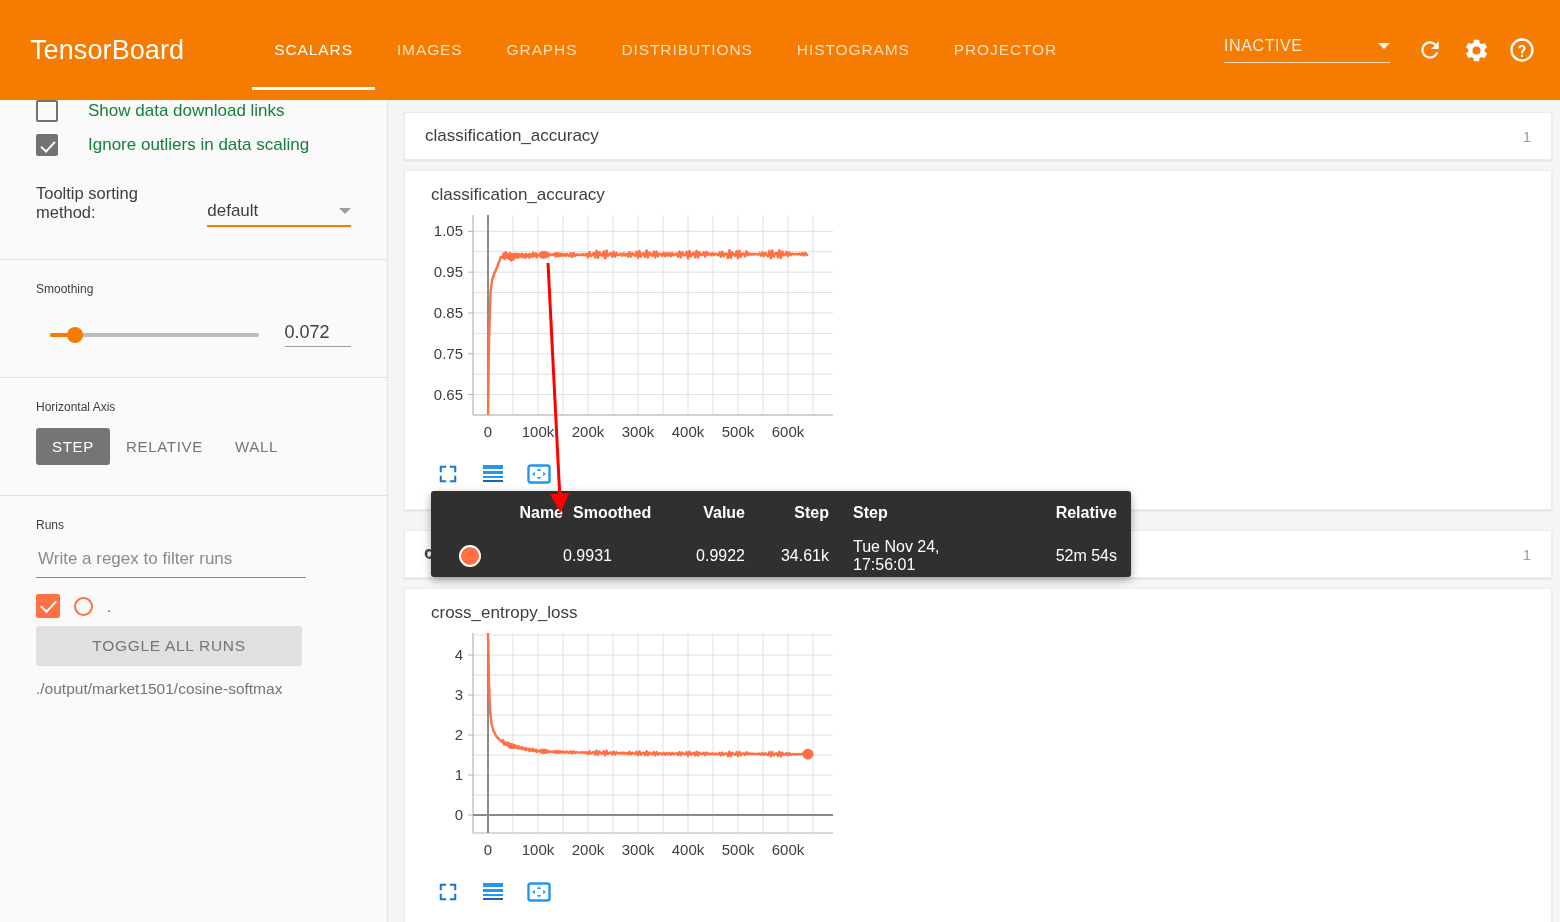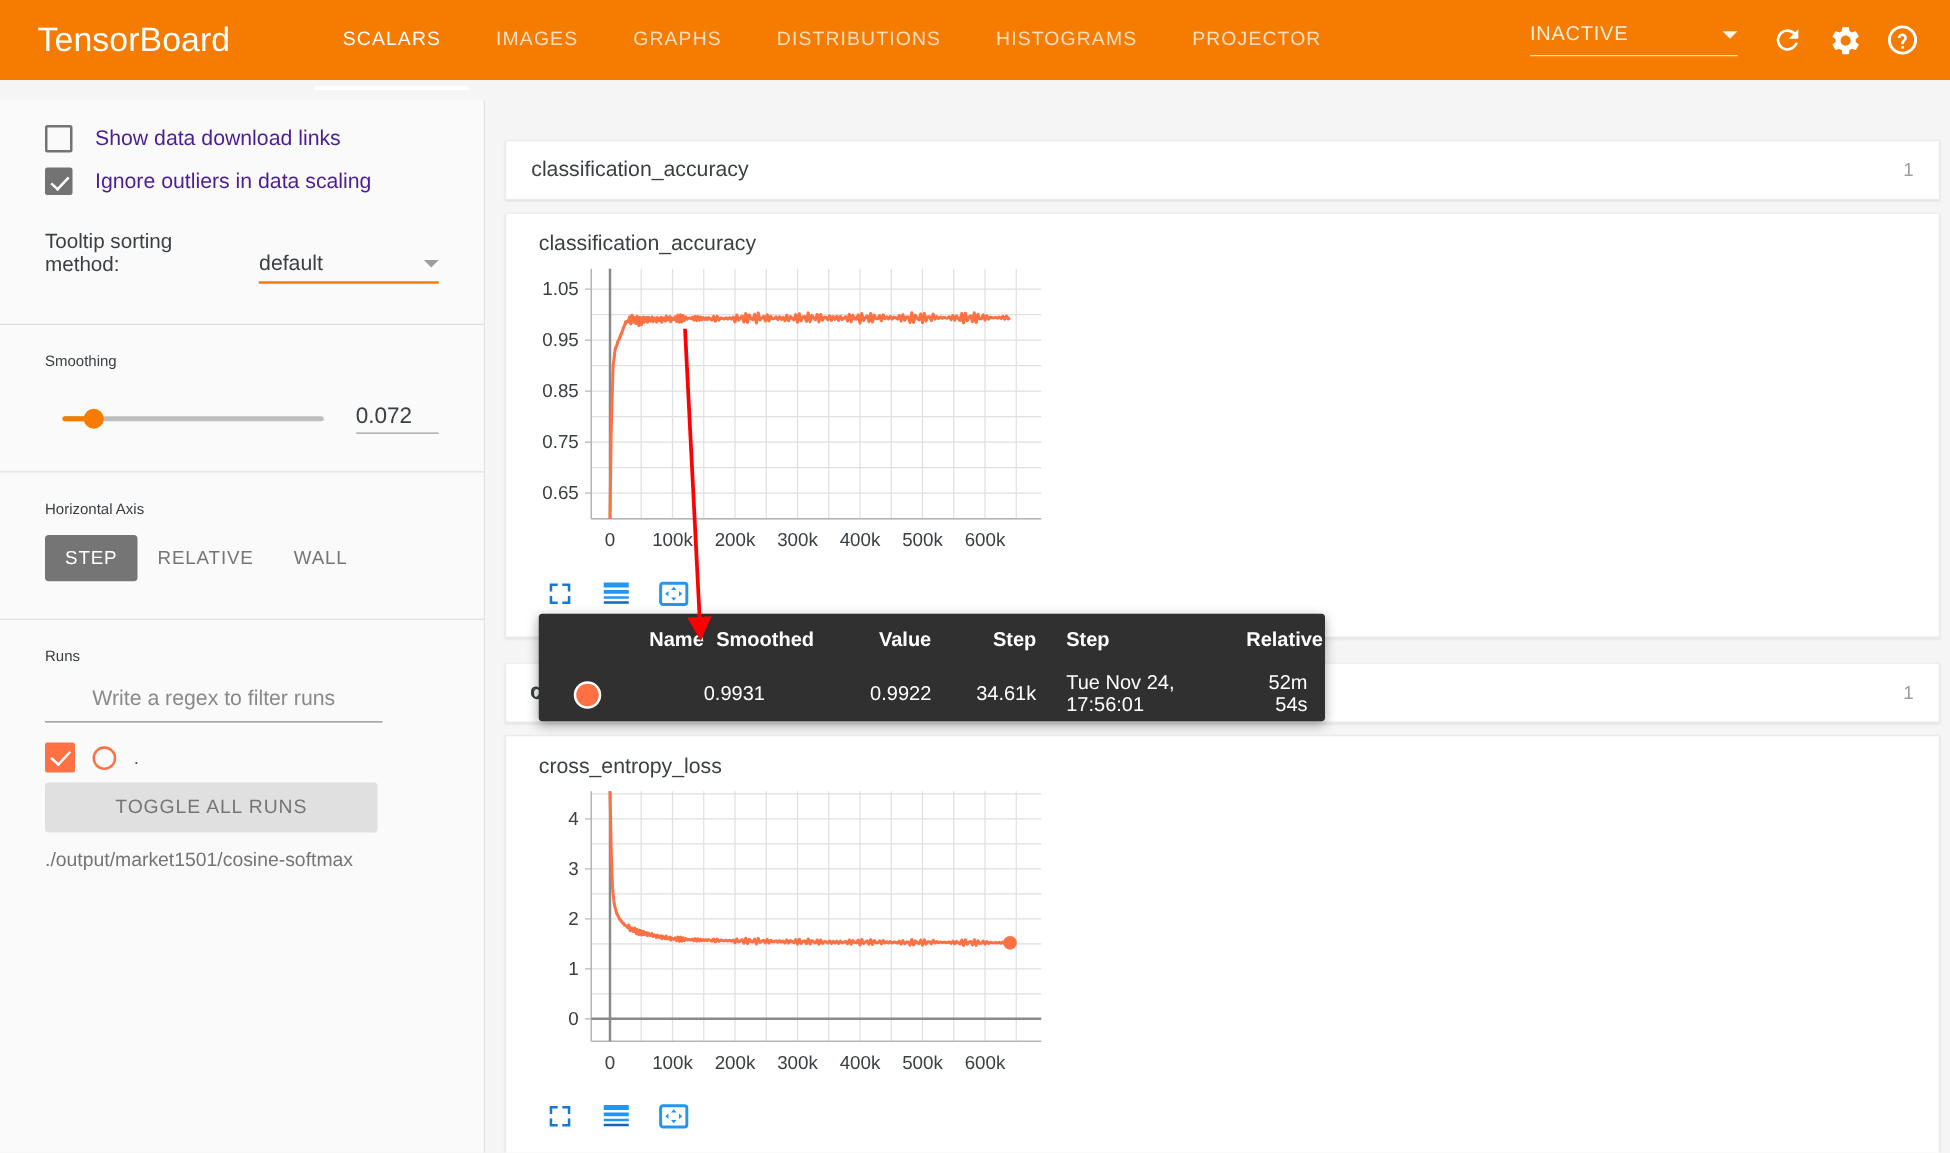--- a/index.html
+++ b/index.html
@@ -8,21 +8,21 @@
     width: 1560px; height: 922px;
     overflow: hidden;
     background: #f5f5f5;
     font-family: "Liberation Sans", sans-serif;
     -webkit-font-smoothing: antialiased;
   }
 
   
   #app-header {
     position: absolute; top: 0; left: 0;
-    width: 1560px; height: 64px;
+    width: 1560px; height: 100px;
     background: #f57c00;
     display: flex; align-items: center;
     z-index: 30;
   }
   #brand {
     color: #fff;
     font-size: 27px;
     font-weight: 400;
     letter-spacing: .1px;
     margin-left: 30px;
@@ -118,23 +118,23 @@
   .cb-box.checked::after {
     content: "";
     position: absolute;
     left: 6px; top: 2px;
     width: 6px; height: 12px;
     border: solid #fff;
     border-width: 0 2.5px 2.5px 0;
     transform: rotate(43deg);
   }
   .cb-label {
-    margin-left: 18px;
+    margin-left: 30px;
     font-size: 17px;
-    color: #4c1d95;
+    color: #15803d;
   }
 
   #tooltip-sort-row {
     display: flex; align-items: flex-end;
     margin-top: 22px;
     justify-content: space-between;
   }
   #tooltip-sort-label {
     font-size: 16.5px; color: #3c4043;
     padding-bottom: 5px;
@@ -225,21 +225,20 @@
     border-bottom: 1px solid #8a8a8a;
     padding-bottom: 7px;
   }
   #runs-filter input {
     border: none; outline: none;
     background: transparent;
     font-family: "Liberation Sans", sans-serif;
     font-size: 17px;
     color: #a16207;
     width: 100%;
-    text-align: center;
   }
   #runs-filter input::placeholder { color: #8a8a8a; }
 
   #run-row {
     display: flex; align-items: center;
     margin-top: 16px;
     gap: 14px;
   }
   #run-checkbox {
     width: 24px; height: 24px;
@@ -337,21 +336,21 @@
     display: flex; align-items: center;
     gap: 22px;
     padding: 4px 0 10px 32px;
   }
   .tool-btn { cursor: pointer; display: block; }
 
   
   #chart-tooltip {
     position: absolute;
     left: 431px; top: 491px;
-    width: 629px; height: 86px;
+    width: 700px; height: 86px;
     background: #303030;
     border-radius: 3px;
     box-shadow: 0 3px 9px rgba(0,0,0,.35);
     z-index: 25;
     color: #fff;
     overflow: hidden;
   }
   #tt-table { width: 100%; }
   .tt-head, .tt-row {
     display: flex; align-items: center;

